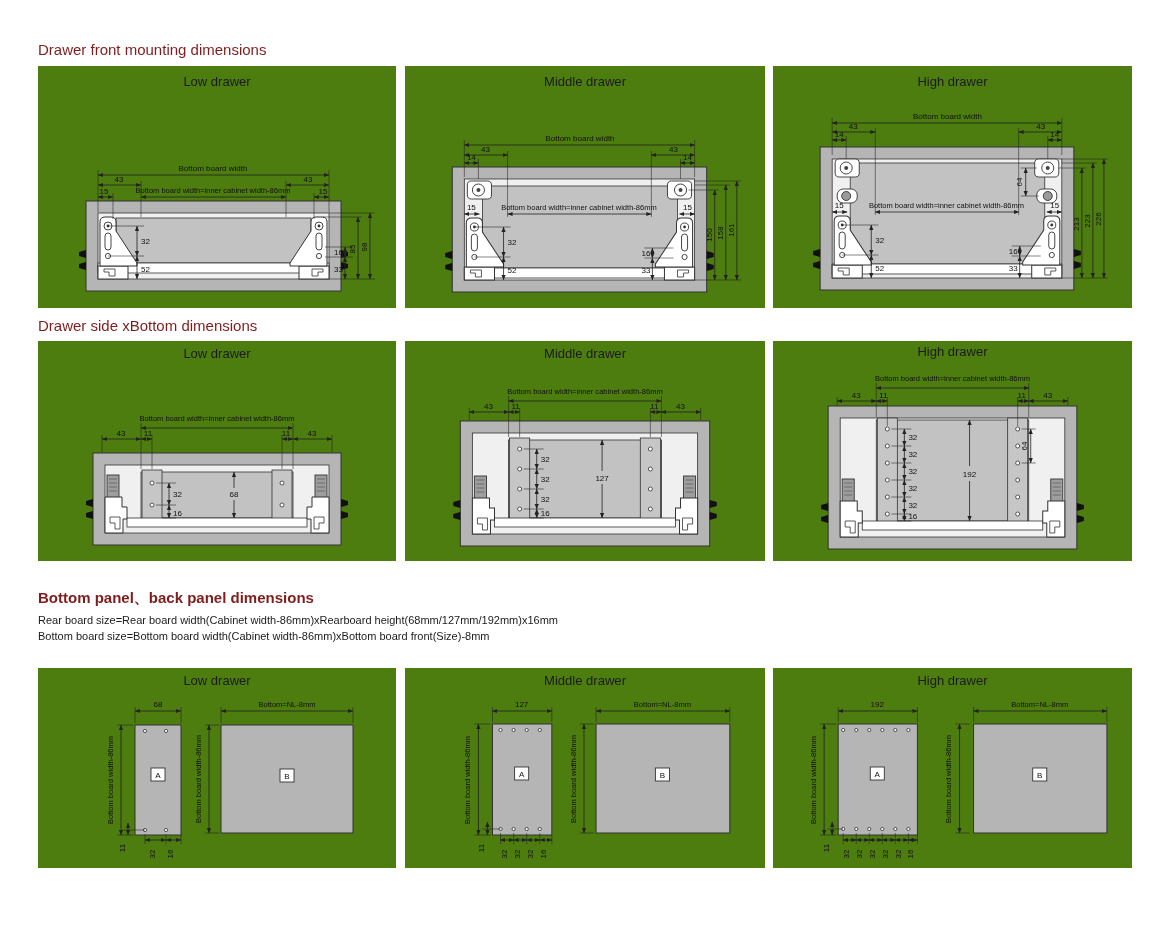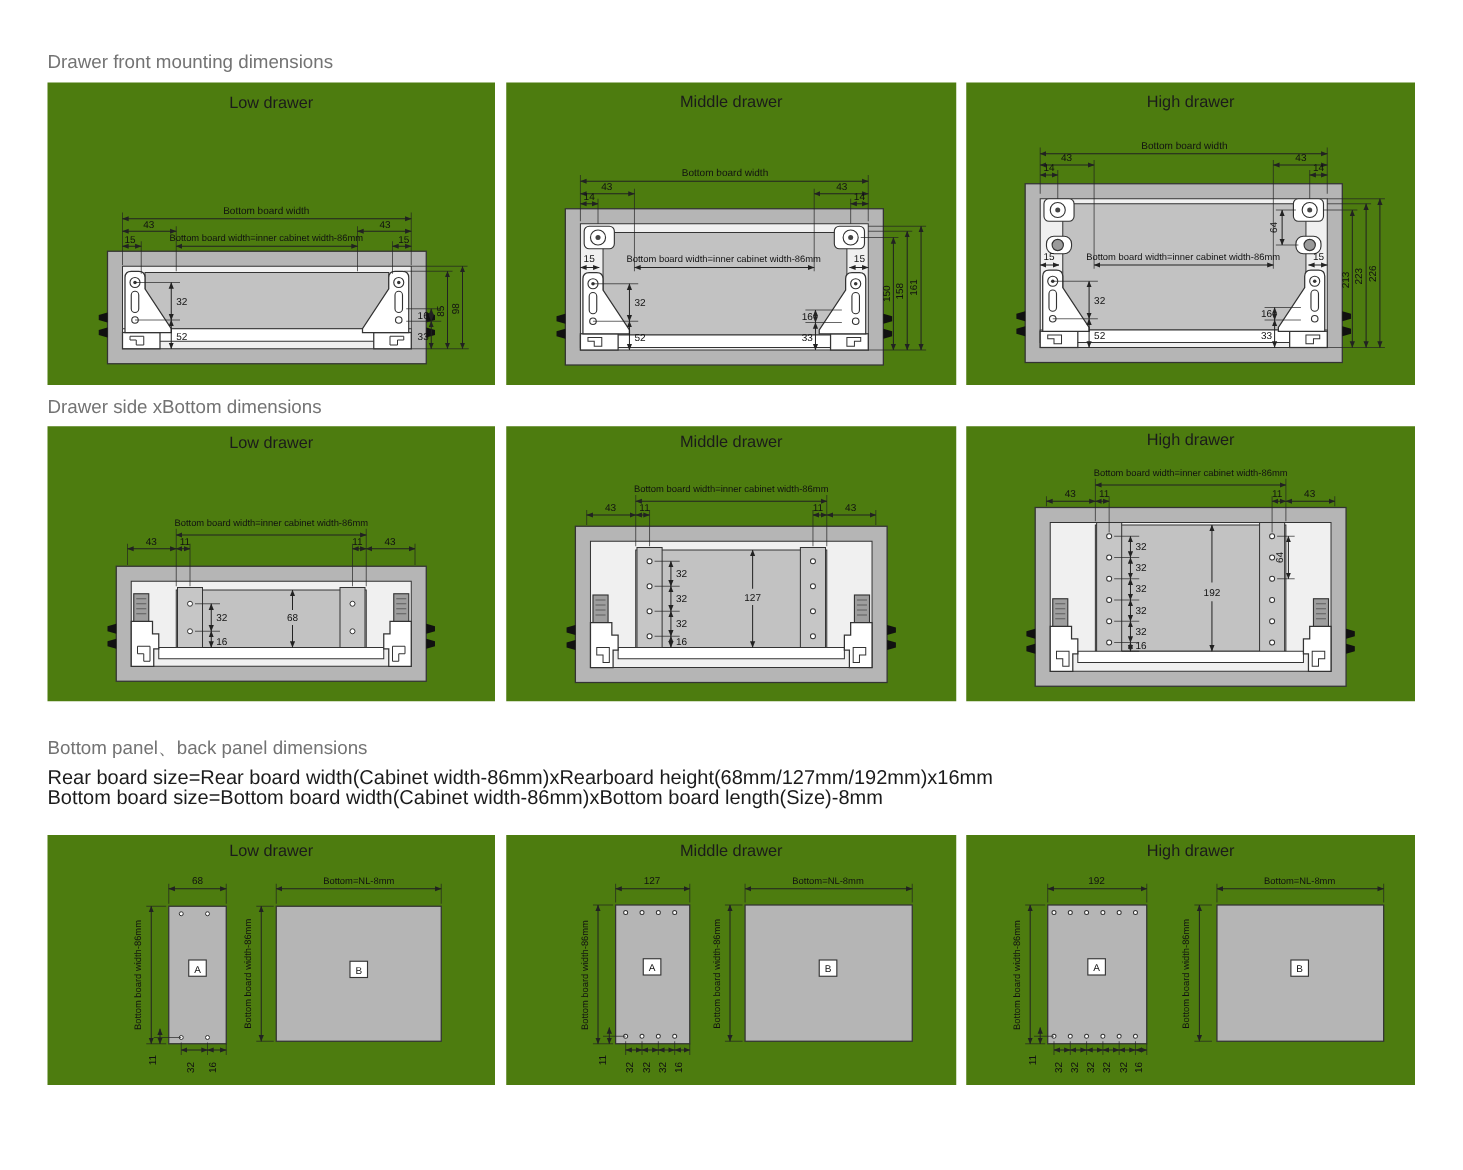--- a/index.html
+++ b/index.html
@@ -1,18 +1,18 @@
 <!DOCTYPE html>
 <html><head>
 <meta charset="utf-8">
 <style>
   html,body{margin:0;padding:0;background:#fff}
   body{width:1170px;height:936px;position:relative;font-family:"Liberation Sans",sans-serif}
-  .sec-title{position:absolute;font-size:15px;color:#737373;white-space:nowrap}
-  .note{position:absolute;font-size:16px;color:#1b1b1b;white-space:nowrap}
+  .sec-title{position:absolute;font-size:15px;color:#7f1d1d;white-space:nowrap}
+  .note{position:absolute;font-size:11px;color:#1b1b1b;white-space:nowrap}
   .panel{position:absolute;background:#4d7c0f}
   .panel svg{display:block}
   text{font-family:"Liberation Sans",sans-serif}
   .ttl{font-size:13px;fill:#1b1b1b;text-anchor:middle}
   .dt{font-size:8px;fill:#111;text-anchor:middle}
   .dts{font-size:8px;fill:#111;text-anchor:start}
   .dte{font-size:8px;fill:#111;text-anchor:end}
   .lb{font-size:7.5px;fill:#111;text-anchor:middle}
   .dim{stroke:#222;stroke-width:.8;fill:none;marker-start:url(#arw);marker-end:url(#arw)}
   .dim1s{stroke:#222;stroke-width:.8;fill:none;marker-start:url(#arw)}
@@ -448,23 +448,23 @@
         <line class="dim1e" x1="196" y1="140" x2="196" y2="180"></line>
     <text class="dt" x="196" y="136">192</text>
     <line class="ldr" x1="248" y1="88" x2="262" y2="88"></line>
         <line class="ldr" x1="248" y1="122" x2="262" y2="122"></line>
     <line class="dim" x1="257" y1="88" x2="257" y2="122"></line>
     <text class="dt" x="253" y="105" transform="rotate(-90 253 105)">64</text>
   </g>
 </svg>
 </div>
 
-<div class="sec-title" style="left:38px;top:589px;font-weight:normal">Bottom panel、back panel dimensions</div>
+<div class="sec-title" style="left:38px;top:589px;font-weight:bold">Bottom panel、back panel dimensions</div>
 <div class="note" style="left:38px;top:614px">Rear board size=Rear board width(Cabinet width-86mm)xRearboard height(68mm/127mm/192mm)x16mm</div>
-<div class="note" style="left:38px;top:630px">Bottom board size=Bottom board width(Cabinet width-86mm)xBottom board length(Size)-8mm</div>
+<div class="note" style="left:38px;top:630px">Bottom board size=Bottom board width(Cabinet width-86mm)xBottom board front(Size)-8mm</div>
 
 <div class="panel" style="left:38px;top:668px;width:358px;height:200px">
 <svg viewBox="0 0 358 200" width="100%" height="100%" preserveAspectRatio="none">
   <text class="ttl" x="179" y="17">Low drawer</text>
   <g>
     <rect class="boardA" x="97" y="57" width="46" height="110"></rect>
     <circle class="hole" cx="107" cy="63" r="1.6"></circle>
         <circle class="hole" cx="128" cy="63" r="1.6"></circle>
     <circle class="hole" cx="107" cy="162" r="1.6"></circle>
         <circle class="hole" cx="128" cy="162" r="1.6"></circle>

